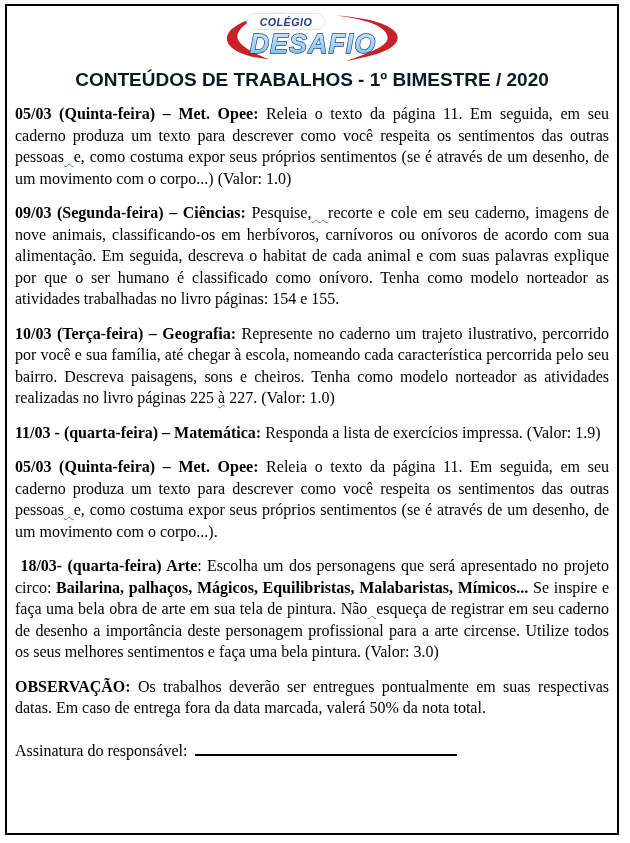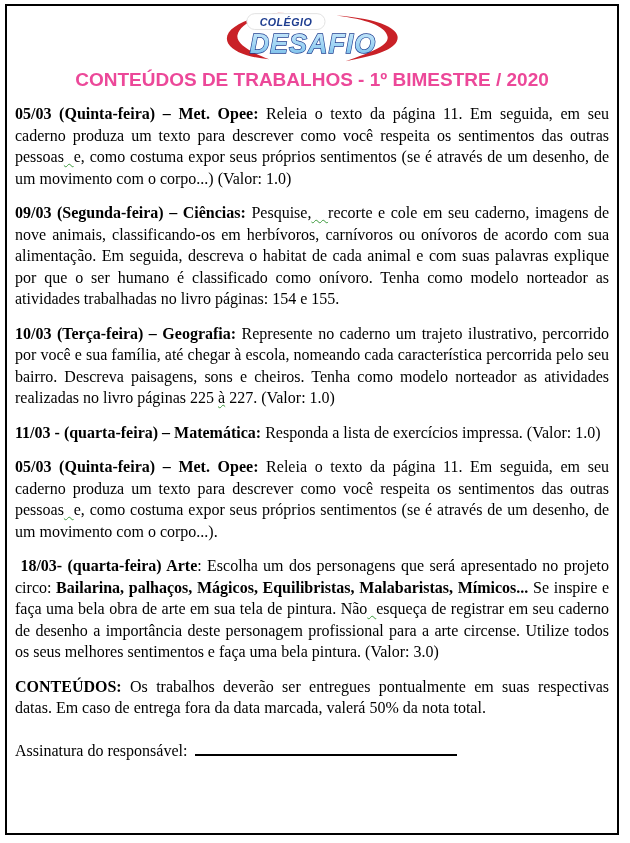--- a/index.html
+++ b/index.html
@@ -7,21 +7,21 @@
   .page-border{
     position:absolute;left:5px;top:4px;right:11px;bottom:8px;
     border:2px solid #000;background:#fff;box-sizing:border-box;
     padding:2px 8px 0 8px;overflow:hidden;
   }
   .logo-wrap{text-align:center;margin:1px 0 0 0;}
   .logo-svg{display:inline-block;width:198px;height:54px;vertical-align:top;}
   .title{
     font-family:"Liberation Sans","DejaVu Sans",sans-serif;
     font-weight:bold;font-size:19px;text-align:center;
-    margin:5px 0 0 0;line-height:23px;color:#ec4899;
+    margin:5px 0 0 0;line-height:23px;color:#0f172a;
   }
   .subtitle{
     font-family:"Liberation Sans","DejaVu Sans",sans-serif;
     font-weight:bold;font-size:19px;text-align:center;
     margin:2px 0 7px 0;line-height:23px;color:#111;
   }
   .para{
     font-size:16px;line-height:21.5px;text-align:justify;
     margin:12px 0 13px 0;
   }
@@ -68,23 +68,23 @@
   </div>
 
   <div class="title">CONTEÚDOS DE TRABALHOS - 1º BIMESTRE / 2020</div>
 
   <p class="para"><span class="lead">05/03 (Quinta-feira) – Met. Opee:</span><span> Releia o texto da página 11. Em seguida, em seu caderno produza um texto para descrever como você respeita os sentimentos das outras pessoas</span><span class="sq">&nbsp;&nbsp;</span><span>e, como costuma expor seus próprios sentimentos (se é através de um desenho, de um movimento com o corpo...) (Valor: 1.0)</span></p>
 
   <p class="para"><span class="lead">09/03 (Segunda-feira) – Ciências:</span><span> Pesquise,</span><span class="sq">&nbsp;&nbsp;&nbsp;</span><span>recorte e cole em seu caderno, imagens de nove animais, classificando-os em herbívoros, carnívoros ou onívoros de acordo com sua alimentação. Em seguida, descreva o habitat de cada animal e com suas palavras explique por que o ser humano é classificado como onívoro. Tenha como modelo norteador as atividades trabalhadas no livro páginas: 154 e 155.</span></p>
 
   <p class="para"><span class="lead">10/03 (Terça-feira) – Geografia:</span><span> Represente no caderno um trajeto ilustrativo, percorrido por você e sua família, até chegar à escola, nomeando cada característica percorrida pelo seu bairro. Descreva paisagens, sons e cheiros. Tenha como modelo norteador as atividades realizadas no livro páginas 225 </span><span class="sq-word">à</span><span> 227. (Valor: 1.0)</span></p>
 
-  <p class="para"><span class="lead">11/03 - (quarta-feira) – Matemática:</span><span> Responda a lista de exercícios impressa. (Valor: 1.0)</span></p>
+  <p class="para"><span class="lead">11/03 - (quarta-feira) – Matemática:</span><span> Responda a lista de exercícios impressa. (Valor: 1.9)</span></p>
 
   <p class="para"><span class="lead">05/03 (Quinta-feira) – Met. Opee:</span><span> Releia o texto da página 11. Em seguida, em seu caderno produza um texto para descrever como você respeita os sentimentos das outras pessoas</span><span class="sq">&nbsp;&nbsp;</span><span>e, como costuma expor seus próprios sentimentos (se é através de um desenho, de um movimento com o corpo...).</span></p>
 
   <p class="para">&nbsp;<span class="lead">18/03- (quarta-feira) Arte</span><span>: Escolha um dos personagens que será apresentado no projeto circo: </span><span class="lead">Bailarina, palhaços, Mágicos, Equilibristas, Malabaristas, Mímicos...</span><span> Se inspire e faça uma bela obra de arte em sua tela de pintura.  Não</span><span class="sq">&nbsp;&nbsp;</span><span>esqueça de registrar em seu caderno de desenho a importância deste personagem profissional para a arte circense. Utilize todos os seus melhores sentimentos e faça uma bela pintura. (Valor: 3.0)</span></p>
 
-  <p class="para"><span class="lead">CONTEÚDOS:</span><span> Os trabalhos deverão ser entregues pontualmente em suas respectivas datas. Em caso de entrega fora da data marcada, valerá 50% da nota total.</span></p>
+  <p class="para"><span class="lead">OBSERVAÇÃO:</span><span> Os trabalhos deverão ser entregues pontualmente em suas respectivas datas. Em caso de entrega fora da data marcada, valerá 50% da nota total.</span></p>
 
   <div class="signature-row"><span>Assinatura do responsável:</span><span class="sig-line"></span></div>
 
 </div>
 
 </body></html>

